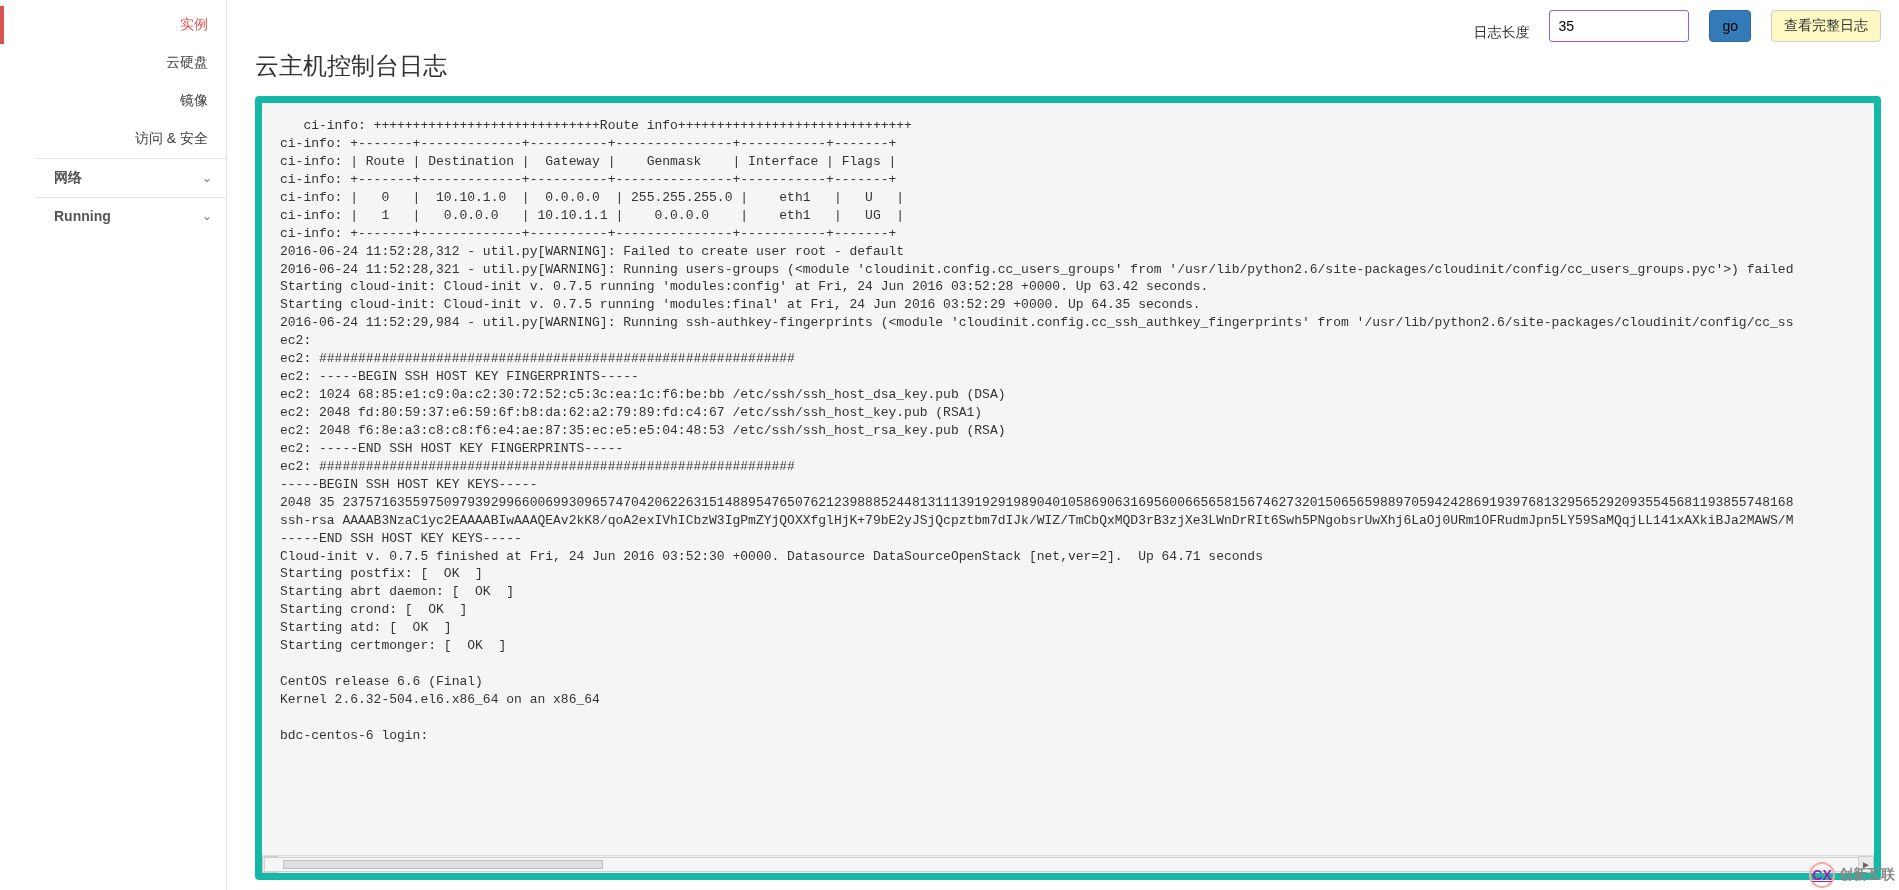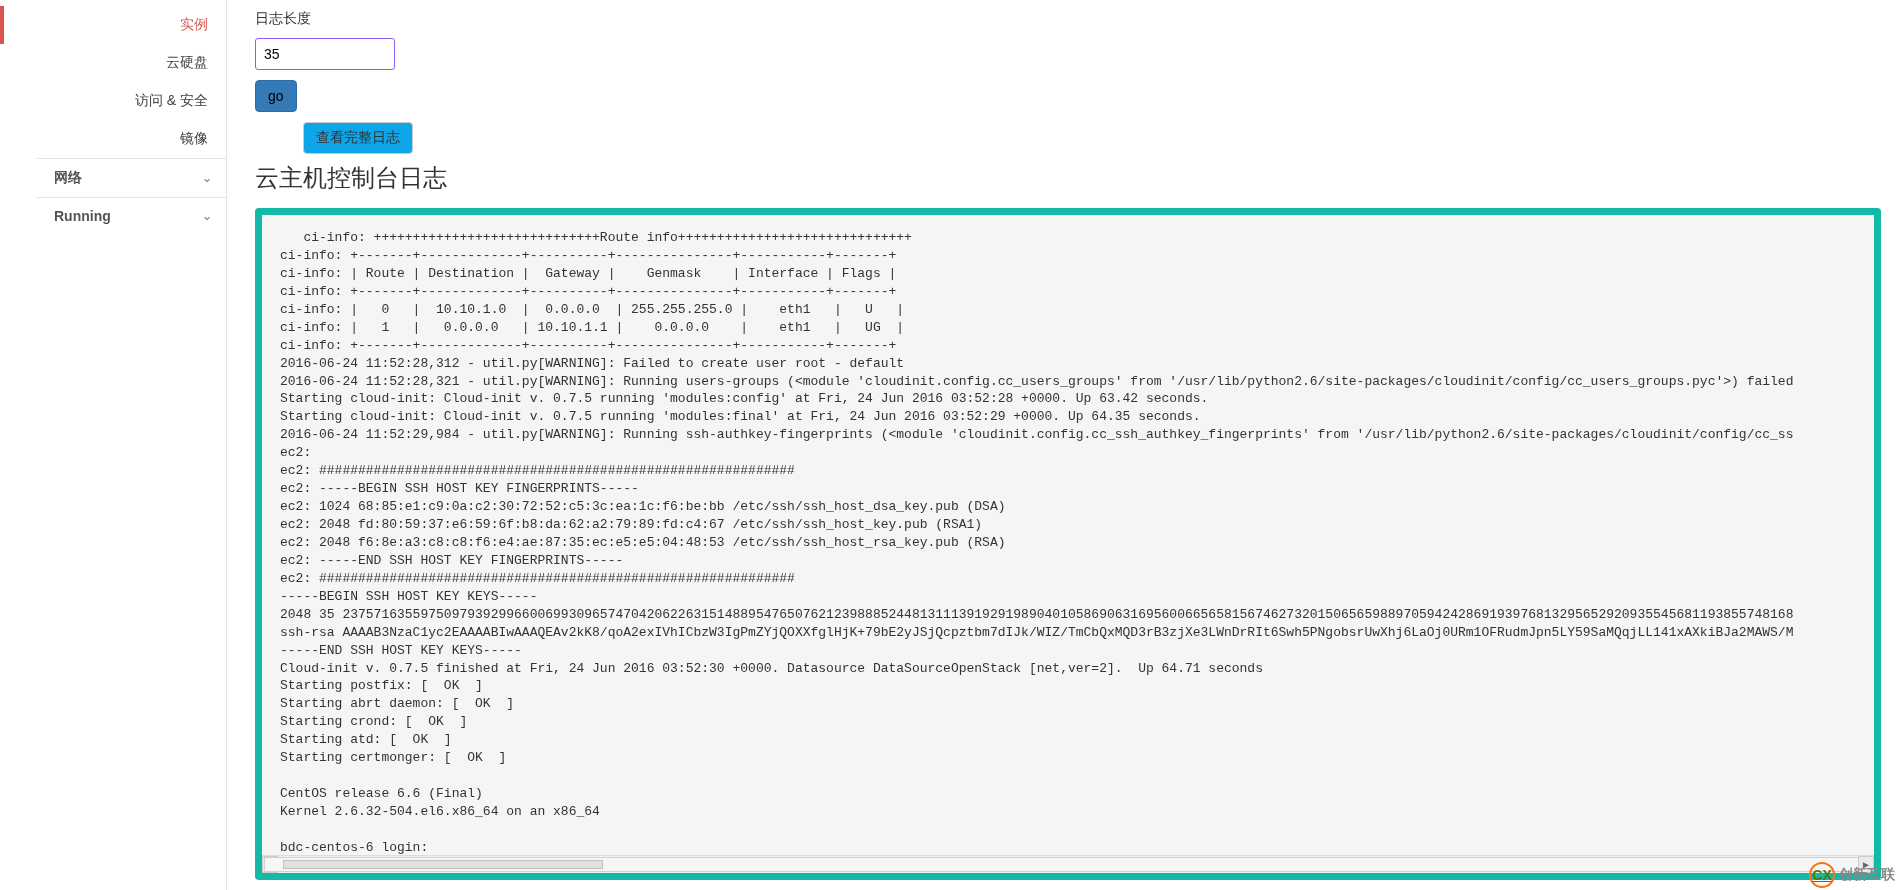--- a/index.html
+++ b/index.html
@@ -11,57 +11,57 @@
     .sidebar-item { display: block; padding: 10px 18px; text-align: right; color: #404040; cursor: pointer; font-size: 14px; }
     .sidebar-item.active { color: #d9534f; border-left: 4px solid #d9534f; font-weight: 400; padding-left: 14px; }
     .sidebar-section { display: flex; align-items: center; justify-content: space-between; padding: 10px 14px 10px 18px; color: #555; font-weight: 700; cursor: pointer; border-top: 1px solid #e5e5e5; margin-left: 36px; }
     .sidebar-section .chev { font-size: 12px; color: #999; }
     .sidebar-top-spacer { height: 6px; }
     
     
     .main { flex: 1; padding: 10px 18px 10px 28px; display: flex; flex-direction: column; min-width: 0; }
     
     
-    .topbar { display: flex; align-items: flex-start; justify-content: flex-end; gap: 10px; margin-bottom: 6px; flex-direction: column; }
+    .topbar { display: flex; align-items: flex-end; justify-content: flex-end; gap: 20px; margin-bottom: 6px; }
     .topbar label { font-size: 14px; color: #333; }
     .topbar input { width: 140px; height: 32px; padding: 4px 8px; border: 1px solid #8b5cf6; border-radius: 3px; font-size: 14px; }
     .btn { height: 32px; padding: 0 12px; border: 1px solid transparent; border-radius: 4px; cursor: pointer; font-size: 14px; }
     .btn-primary { background: #337ab7; color: #000000; border-color: #2e6da4; }
-    .btn-default { background: #0ea5e9; color: #333; border-color: #ccc; margin-left: 48px; }
+    .btn-default { background: #fef9c3; color: #333; border-color: #ccc; }
     
     
     .page-title { font-size: 24px; font-weight: 400; color: #333; margin: 2px 0 14px 0; }
     
     
     .log-panel { border: 7px solid #14b8a6; border-radius: 4px; background: #f5f5f5; flex: 1; display: flex; flex-direction: column; min-height: 0; }
     .log-scroll { overflow: auto; padding: 14px 18px 8px 18px; flex: 1; }
     .log-text { font-family: Menlo, Monaco, Consolas, "Courier New", monospace; font-size: 13px; line-height: 1.38; white-space: pre; color: #333; }
     
     .log-hscroll { height: 18px; border-top: 1px solid #ddd; background: #f0f0f0; position: relative; }
     .log-hscroll-track { position: absolute; left: 2px; right: 2px; top: 1px; bottom: 1px; background: #f6f6f6; border: 1px solid #d0d0d0; }
     .log-hscroll-thumb { position: absolute; left: 18px; top: 2px; bottom: 2px; width: 320px; background: #e0e0e0; border: 1px solid #bfbfbf; }
     .log-hscroll-arrow { position: absolute; top: 0; bottom: 0; width: 16px; display: flex; align-items: center; justify-content: center; font-size: 10px; color: #666; background: #eaeaea; border: 1px solid #ccc; }
     .log-hscroll-arrow.left { left: 0; }
     .log-hscroll-arrow.right { right: 0; }
     
     
     .watermark { position: fixed; right: 4px; bottom: 2px; display: flex; align-items: center; gap: 4px; font-size: 14px; color: #888; font-weight: 700; }
-    .watermark .wm-icon { width: 26px; height: 26px; border: 2px solid #f97316; border-radius: 50%; display: flex; align-items: center; justify-content: center; font-size: 14px; color: #4d7c0f; font-weight: 900; text-decoration: underline; }
+    .watermark .wm-icon { width: 26px; height: 26px; border: 2px solid #fca5a5; border-radius: 50%; display: flex; align-items: center; justify-content: center; font-size: 14px; color: #a21caf; font-weight: 900; text-decoration: underline; }
   </style>
 </head>
 <body>
 
 <div class="layout">
 
   <nav class="sidebar">
     <div class="sidebar-top-spacer"></div>
     <a class="sidebar-item active">实例</a>
     <a class="sidebar-item">云硬盘</a>
+    <a class="sidebar-item">镜像</a>
     <a class="sidebar-item">访问 &amp; 安全</a>
-    <a class="sidebar-item">镜像</a>
     <div class="sidebar-section">
       <span>网络</span>
       <span class="chev">⌄</span>
     </div>
     <div class="sidebar-section">
       <span>Running</span>
       <span class="chev">⌄</span>
     </div>
   </nav>
 

